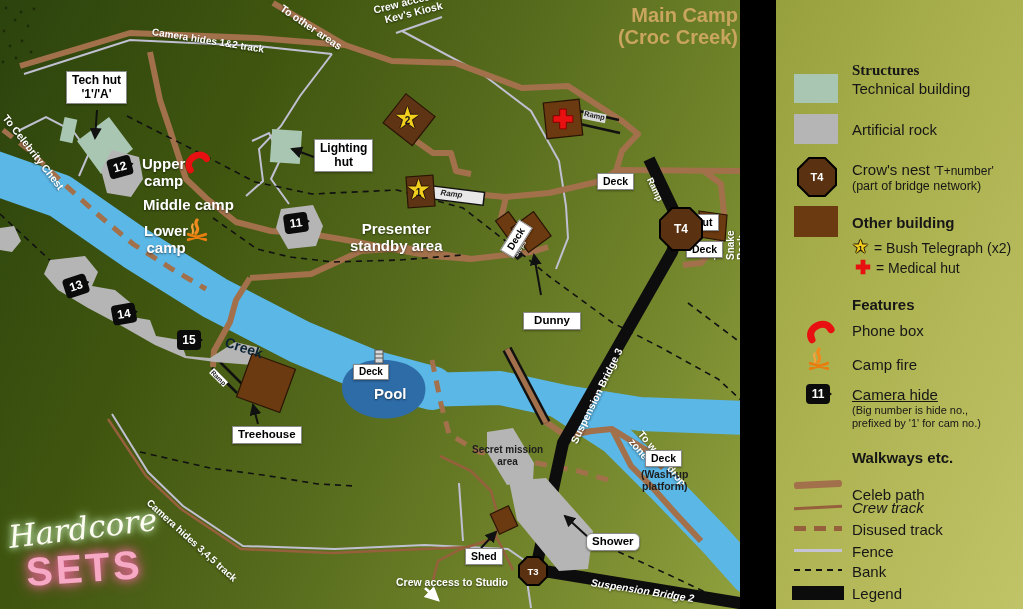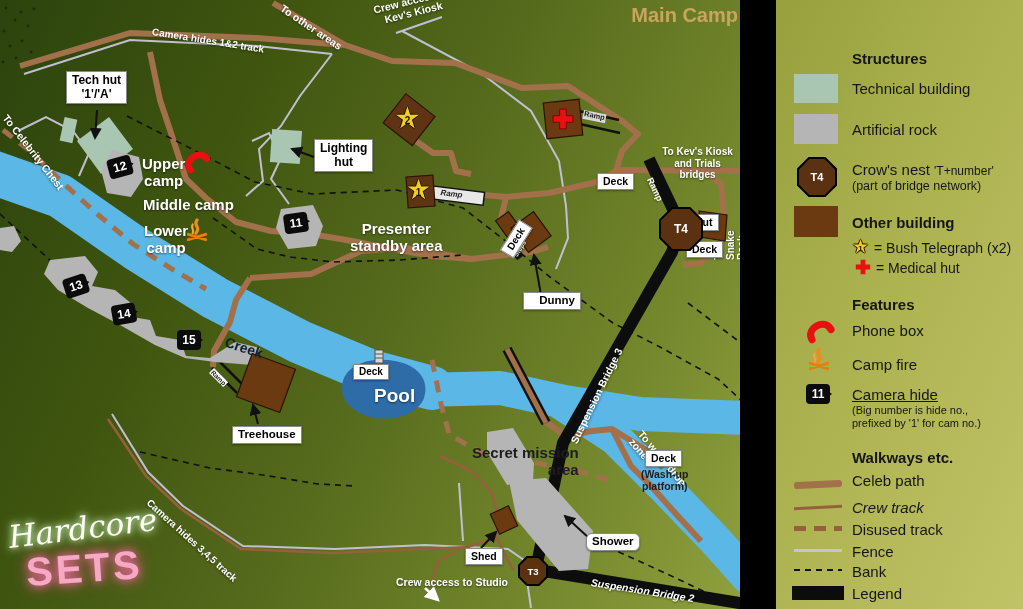--- a/index.html
+++ b/index.html
@@ -190,65 +190,64 @@
         <path d="M541,295 L534,255" marker-end="url(#ab)"></path>
         <path d="M258,424 L253,405" marker-end="url(#ab)"></path>
         <path d="M590,539 L565,516" marker-end="url(#ab)"></path>
         <path d="M481,548 L496,532" marker-end="url(#ab)"></path>
       </g>
       <path d="M425,588 L438,600" stroke="#fff" stroke-width="2.5" fill="none" marker-end="url(#aw)"></path>
     </svg>
 
     <div class="abs" style="left:598px;top:4px;width:140px;text-align:right;color:#c9a55e;font-weight:bold;font-size:20px;line-height:1.1;">
       <div>Main Camp</div>
+      <div>(Croc Creek)</div>
     </div>
 
     <div class="ann" style="left:153px;top:26px;font-size:10px;transform:rotate(9deg);">Camera hides 1&amp;2 track</div>
     <div class="ann" style="left:285px;top:2px;font-size:10.5px;transform:rotate(34deg);">To other areas</div>
     <div class="ann ctr" style="left:372px;top:4px;font-size:10.5px;transform:rotate(-14deg);">Crew access to
 Kev's Kiosk</div>
     <div class="ann" style="left:10px;top:112px;font-size:10.5px;transform:rotate(52deg);">To Celebrity Chest</div>
     <div class="ann ctr" style="left:142px;top:155px;">Upper
 camp</div>
     <div class="ann" style="left:143px;top:196px;">Middle camp</div>
     <div class="ann ctr" style="left:144px;top:222px;">Lower
 camp</div>
     <div class="ann ctr" style="left:350px;top:220px;">Presenter
 standby area</div>
-    <div class="ann ctr" style="left:655px;top:146px;width:85px;font-size:10px;">To Kev's Kiosk
-and Trials bridges</div>
     <div class="ann" style="left:713px;top:260px;font-size:10px;transform:rotate(-90deg);">To Snake Rock</div>
     <div class="ann" style="left:568px;top:440px;font-size:10.5px;transform:rotate(-64deg);">Suspension Bridge 3</div>
     <div class="ann" style="left:592px;top:576px;font-size:10.5px;font-style:italic;transform:rotate(9deg);">Suspension Bridge 2</div>
     <div class="ann" style="left:654px;top:176px;font-size:9px;transform:rotate(64deg);">Ramp</div>
     <div class="ann dark" style="left:584px;top:110px;font-size:7.5px;background:#d8d8d8;padding:0 1px;transform:rotate(11deg);">Ramp</div>
     <div class="ann dark" style="left:441px;top:188px;font-size:8px;font-style:italic;transform:rotate(7deg);">Ramp</div>
     <div class="ann dark" style="left:214px;top:368px;font-size:6.5px;background:#fff;padding:0 1px;transform:rotate(45deg);">Ramp</div>
     <div class="ann" style="left:512px;top:254px;font-size:6.5px;transform:rotate(-58deg);">Steps</div>
     <div class="ann" style="left:645px;top:428px;font-size:10.5px;transform:rotate(50deg);">To wood drop zone</div>
     <div class="ann" style="left:396px;top:576px;font-size:10.5px;">Crew access to Studio</div>
     <div class="ann" style="left:152px;top:497px;font-size:10px;transform:rotate(42deg);">Camera hides 3,4,5 track</div>
     <div class="ann" style="left:228px;top:334px;font-size:14px;color:#0b2233;text-shadow:none;transform:rotate(18deg);">Creek</div>
-    <div class="ann" style="left:374px;top:385px;font-size:19px;">Pool</div>
-    <div class="ann dark ctr" style="left:472px;top:444px;font-size:15px;text-align:right;">Secret mission
+    <div class="ann" style="left:374px;top:385px;font-size:15px;">Pool</div>
+    <div class="ann dark ctr" style="left:472px;top:444px;font-size:10px;">Secret mission
 area</div>
     <div class="ann dark ctr" style="left:641px;top:468px;font-size:10.5px;">(Wash-up
 platform)</div>
 
     <div class="lbl" style="left:66px;top:71px;font-size:12px;">Tech hut
 '1'/'A'</div>
     <div class="lbl" style="left:314px;top:139px;font-size:12px;">Lighting
 hut</div>
     <div class="lbl" style="left:597px;top:173px;font-size:10.5px;">Deck</div>
     <div class="lbl" style="left:689px;top:214px;font-size:10.5px;">Hut</div>
     <div class="lbl" style="left:686px;top:241px;font-size:10.5px;">Deck</div>
     <div class="lbl" style="left:500px;top:250px;font-size:10px;transform:rotate(-58deg);">Deck</div>
     <div class="lbl" style="left:353px;top:364px;font-size:10px;">Deck</div>
     <div class="lbl" style="left:645px;top:450px;font-size:10.5px;">Deck</div>
-    <div class="lbl" style="left:523px;top:292px;font-size:11.5px;width:46px;text-align:right;">Dunny</div>
+    <div class="lbl" style="left:523px;top:312px;font-size:11.5px;width:46px;">Dunny</div>
     <div class="lbl" style="left:232px;top:426px;font-size:11.5px;">Treehouse</div>
     <div class="lbl" style="left:586px;top:533px;font-size:11.5px;border-radius:6px;">Shower</div>
     <div class="lbl" style="left:465px;top:548px;font-size:10.5px;">Shed</div>
 
     <div class="cam" style="left:108px;top:157px;transform:rotate(-15deg);">
       <span class="body">
           <span>12</span>
         </span>
       </div>
     <div class="cam" style="left:284px;top:213px;transform:rotate(-8deg);">
@@ -307,21 +306,21 @@
           <path d="M7,1 h6 v6 h6 v6 h-6 v6 h-6 v-6 h-6 v-6 h6 z" fill="#e81010" stroke="#7a0000" stroke-width="0.8" stroke-linejoin="round"></path>
         </svg>
       </div>
 
     <div id="logo-script">Hardcore</div>
     <div id="logo-block">SETS</div>
   </div>
 
   <div id="legend">
 
-    <div class="leg-h" style="left:76px;top:50px;">Structures</div>
+    <div class="leg-h" style="left:76px;top:62px;font-family:Liberation Serif, serif;">Structures</div>
 
     <div class="sw" style="left:18px;top:74px;width:44px;height:29px;background:#a9c6b2;"></div>
     <div class="leg-t" style="left:76px;top:80px;">Technical building</div>
 
     <div class="sw" style="left:18px;top:114px;width:44px;height:30px;background:#b5b5b5;"></div>
     <div class="leg-t" style="left:76px;top:121px;">Artificial rock</div>
 
     <div class="octw" style="left:21px;top:157px;width:40px;height:40px;">
       <div class="octi" style="width:36px;height:36px;font-size:11px;">T4</div>
       </div>
@@ -366,21 +365,21 @@
           <span>11</span>
         </span>
       </div>
     <div class="leg-t" style="left:76px;top:386px;text-decoration:underline;">Camera hide</div>
     <div class="leg-note" style="left:76px;top:404px;">(Big number is hide no.,
 prefixed by '1' for cam no.)</div>
 
     <div class="leg-h" style="left:76px;top:449px;">Walkways etc.</div>
 
     <div class="sw" style="left:18px;top:481px;width:48px;height:7px;background:#a2714b;border-radius:3px;transform:rotate(-3deg);"></div>
-    <div class="leg-t" style="left:76px;top:472px;">Celeb path</div>
+    <div class="leg-t" style="left:76px;top:486px;">Celeb path</div>
 
     <div class="sw" style="left:18px;top:506px;width:48px;height:3px;background:#96603c;transform:rotate(-3deg);"></div>
     <div class="leg-t" style="left:76px;top:499px;font-style:italic;">Crew track</div>
 
     <div class="sw" style="left:18px;top:526px;width:48px;height:5px;background:repeating-linear-gradient(90deg,#96603c 0 12px,transparent 12px 20px);"></div>
     <div class="leg-t" style="left:76px;top:521px;text-align:right;">Disused track</div>
 
     <div class="sw" style="left:18px;top:549px;width:48px;height:2.5px;background:#c4c4d6;"></div>
     <div class="leg-t" style="left:76px;top:543px;">Fence</div>
 

